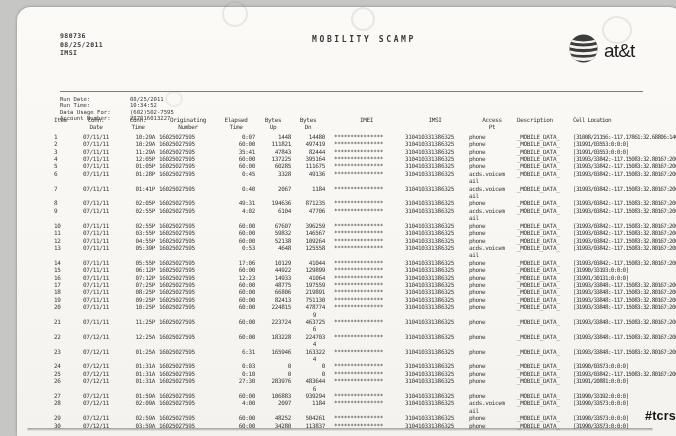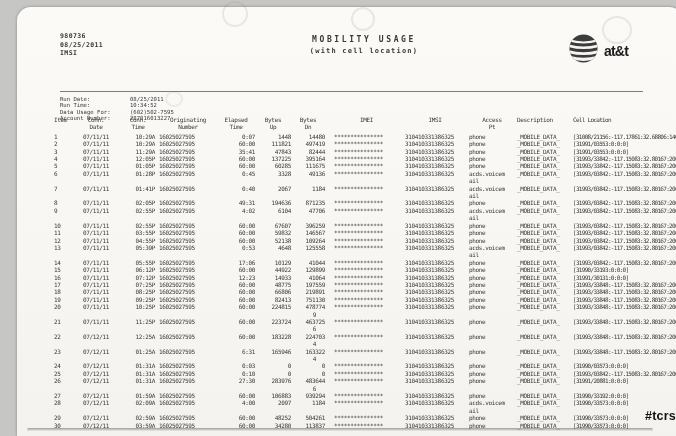--- a/index.html
+++ b/index.html
@@ -25,21 +25,21 @@
   .ring.r2{left:334px;top:0px;width:24px;height:24px;}
   .ring.r3{left:585px;top:9px;width:30px;height:28px;}
   .ring.r4{left:148px;top:84px;width:18px;height:16px;border-color:rgba(120,118,112,.10);}
 
   
   .doc-meta{position:absolute;left:43px;top:25px;font-size:6.5px;line-height:8.5px;letter-spacing:.4px;font-weight:bold;}
   .title-block{position:absolute;left:247px;top:28px;width:200px;text-align:center;font-weight:bold;}
   .title-l1{font-size:8px;letter-spacing:2.6px;}
   .title-l2{font-size:7px;letter-spacing:1.2px;margin-top:3px;}
   .brand{position:absolute;left:551px;top:26px;display:flex;align-items:center;gap:5px;}
-  .brand-text{font-family:"Liberation Sans",sans-serif;font-weight:bold;font-size:14px;letter-spacing:-.8px;color:var(--brand_ink);}
+  .brand-text{font-family:"Liberation Sans",sans-serif;font-weight:normal;font-size:19px;letter-spacing:-.8px;color:var(--brand_ink);}
   .hrule{position:absolute;left:43px;right:40px;top:84px;height:1px;background:var(--rule);opacity:.75;}
 
   
   .info{position:absolute;left:43px;top:89px;font-size:5.6px;line-height:6.4px;}
   .info .row{display:grid;grid-template-columns:70px auto;}
 
   
   .table{position:absolute;left:34px;top:109px;right:4px;}
   .tr{display:grid;grid-template-columns:20px 50px 34px 62px 38px 36px 34px 74px 66px 50px 56px 1fr;}
   .tr span{font-size:6px;line-height:7.4px;letter-spacing:-.35px;white-space:nowrap;overflow:visible;}
@@ -75,22 +75,21 @@
     <div class="ring r3"></div>
     <div class="ring r4"></div>
 
     <div class="doc-meta">
       <div>980736</div>
       <div>08/25/2011</div>
       <div>IMSI</div>
     </div>
 
     <div class="title-block">
-      <div class="title-l1">MOBILITY USAGE</div>
-      <div class="title-l2">(with cell location)</div>
+      <div class="title-l1">MOBILITY SCAMP</div>
     </div>
 
     <div class="brand">
       <span>
         <svg width="31" height="31" viewBox="0 0 32 32">
           <defs>
               <clipPath id="g">
                 <circle cx="16" cy="16" r="14.5"></circle>
               </clipPath>
             </defs>

